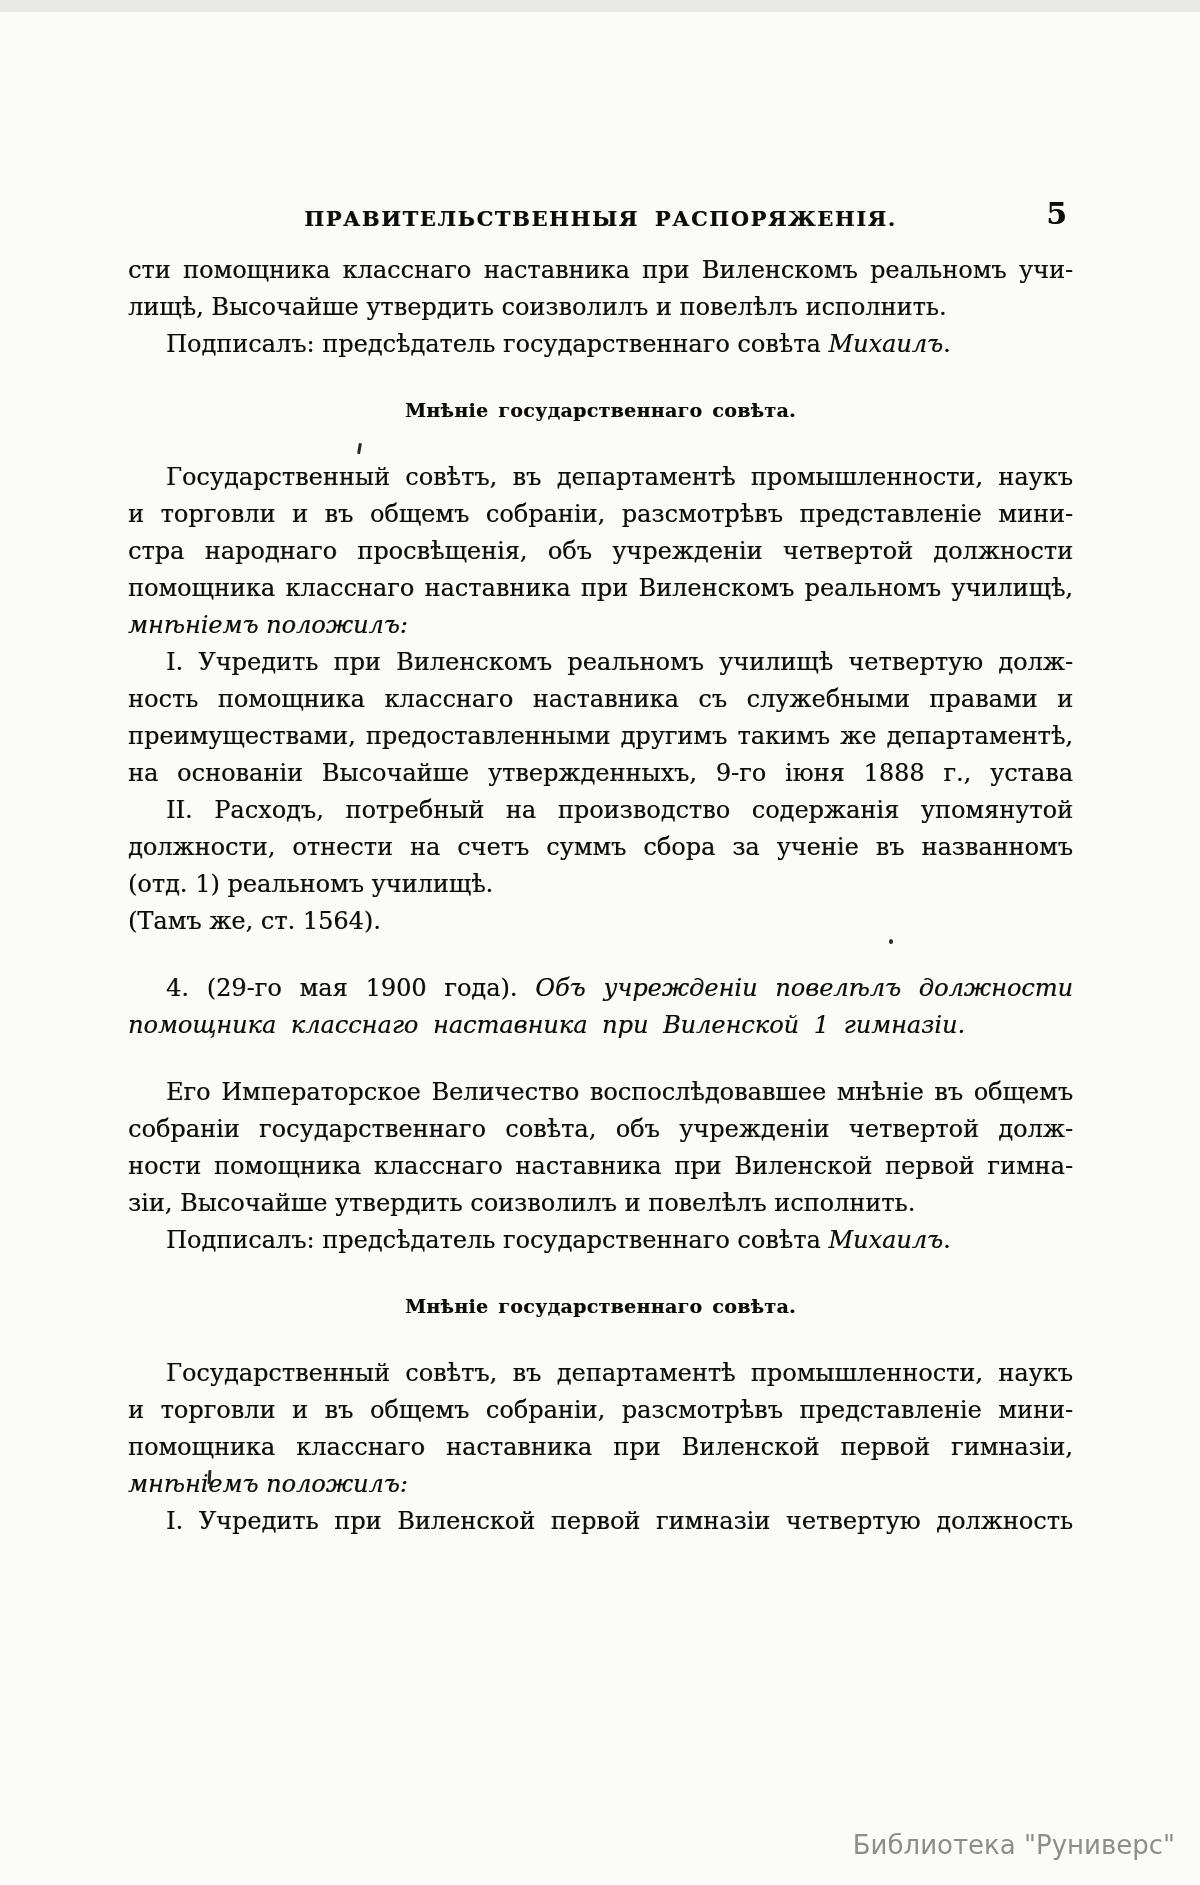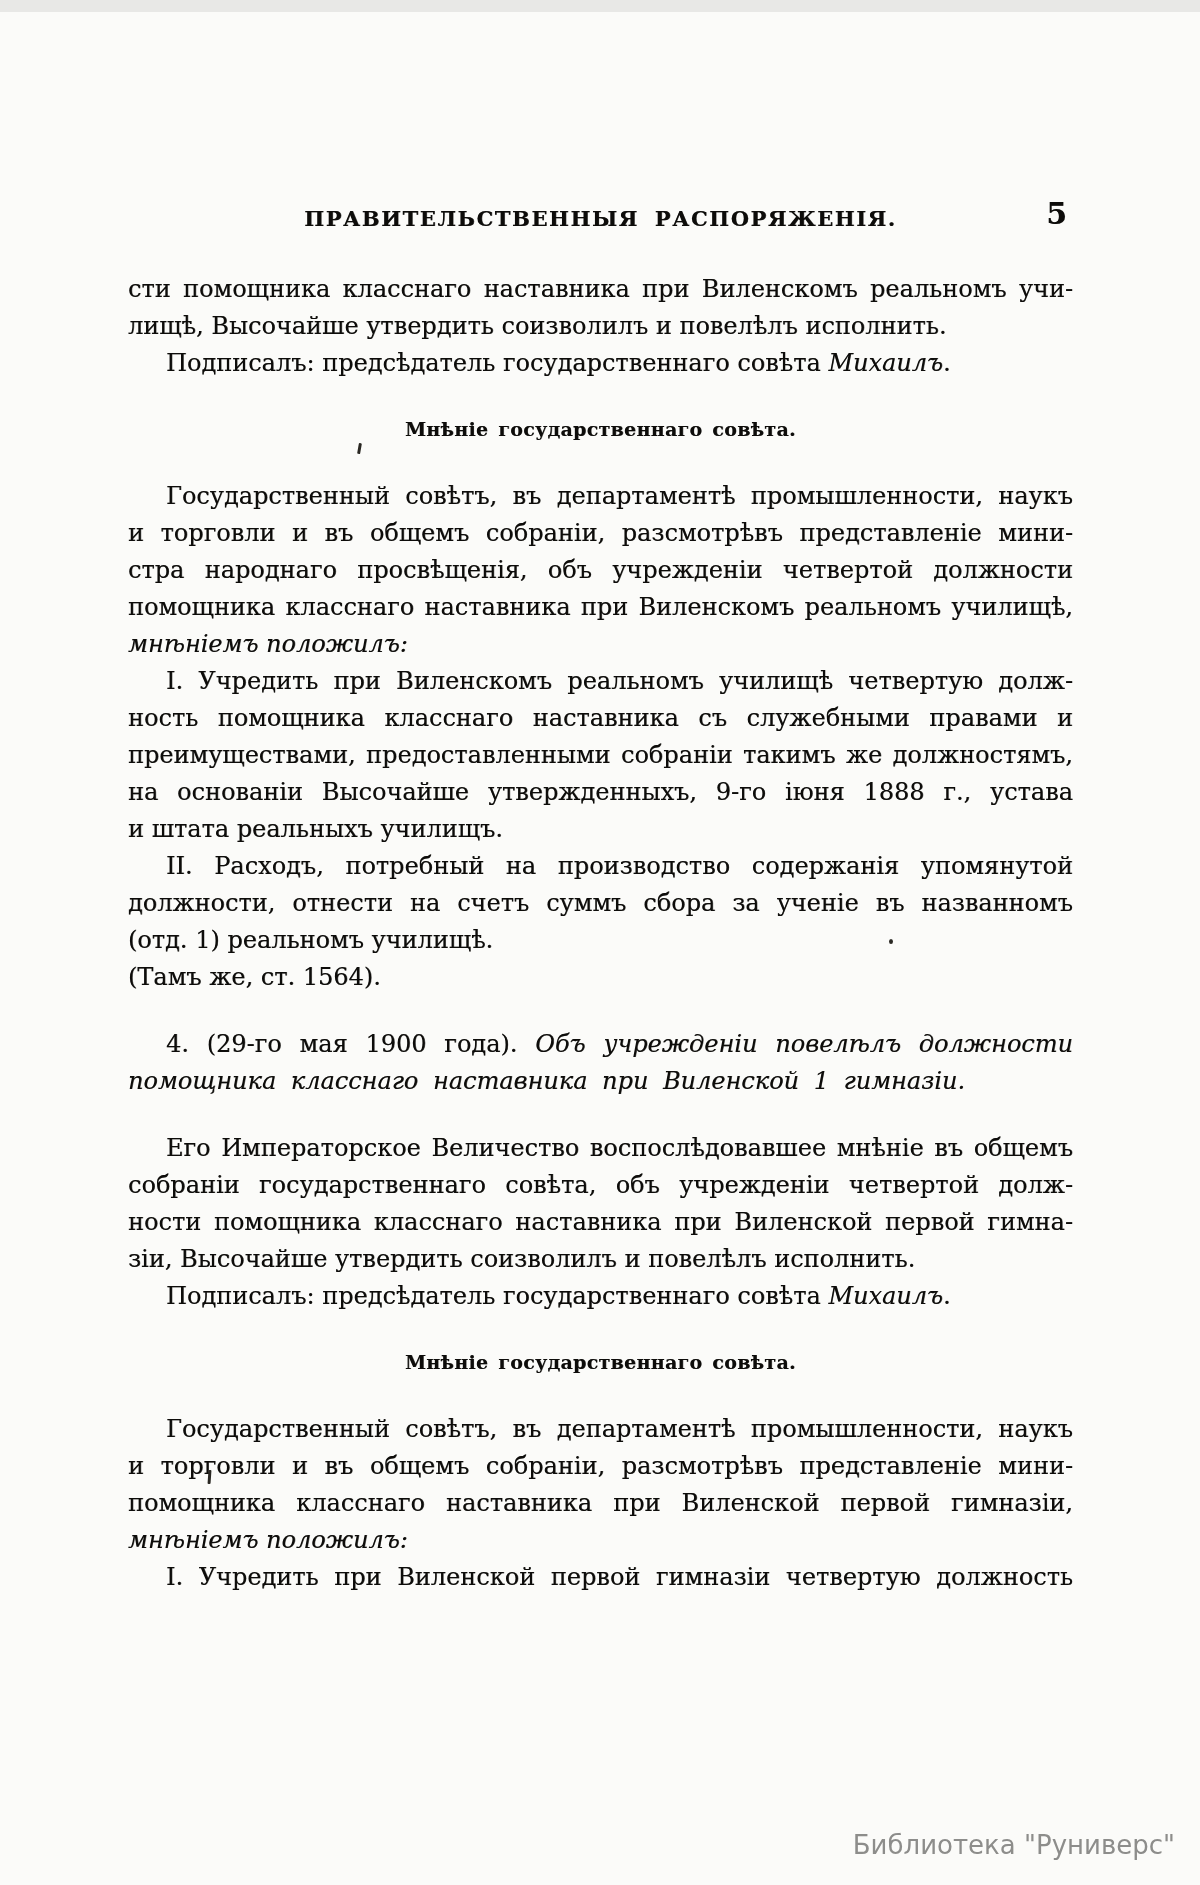--- a/index.html
+++ b/index.html
@@ -25,21 +25,21 @@
     letter-spacing:1.6px;word-spacing:7px;
     text-shadow:0.4px 0.3px 0.2px rgba(13,12,10,0.6);
   }
   .page-num{
     position:absolute;right:6px;top:-9px;
     font-weight:bold;font-size:30px;line-height:1;
     text-shadow:0.4px 0.3px 0.2px rgba(13,12,10,0.6);
   }
   
   .doc-body{
-    position:absolute;left:128px;top:259px;width:945px;
+    position:absolute;left:128px;top:240px;width:945px;
     font-size:24px;line-height:37px;
     text-shadow:0.4px 0.3px 0.25px rgba(13,12,10,0.55);
   }
   .line{white-space:nowrap;text-align:justify;text-justify:inter-word;}
   .line.justify{text-align-last:justify;}
   .line.left{text-align:center;text-align-last:left;}
   .line.first{padding-left:38px;}
   .line.loose{word-spacing:7px;}
   .para{margin:0;}
   .para.gap{margin-top:30px;}
@@ -88,23 +88,22 @@
       <div class="para">
         <div class="line justify first"><span>Государственный совѣтъ, въ департаментѣ промышленности, наукъ</span></div>
         <div class="line justify"><span>и торговли и въ общемъ собраніи, разсмотрѣвъ представленіе мини-</span></div>
         <div class="line justify"><span>стра народнаго просвѣщенія, объ учрежденіи четвертой должности</span></div>
         <div class="line justify"><span>помощника класснаго наставника при Виленскомъ реальномъ училищѣ,</span></div>
         <div class="line left"><span class="it">мнѣніемъ положилъ:</span></div>
       </div>
       <div class="para">
         <div class="line justify first"><span>I. Учредить при Виленскомъ реальномъ училищѣ четвертую долж-</span></div>
         <div class="line justify"><span>ность помощника класснаго наставника съ служебными правами и</span></div>
-        <div class="line justify"><span>преимуществами, предоставленными собраніи такимъ же должностямъ,</span></div>
+        <div class="line justify"><span>преимуществами, предоставленными другимъ такимъ же департаментѣ,</span></div>
         <div class="line justify"><span>на основаніи Высочайше утвержденныхъ, 9-го іюня 1888 г., устава</span></div>
-        <div class="line left"><span>и штата реальныхъ училищъ.</span></div>
       </div>
       <div class="para">
         <div class="line justify first"><span>II. Расходъ, потребный на производство содержанія упомянутой</span></div>
         <div class="line justify"><span>должности, отнести на счетъ суммъ сбора за ученіе въ названномъ</span></div>
         <div class="line left"><span>(отд. 1) реальномъ училищѣ.</span></div>
       </div>
       <div class="citation">(Тамъ же, ст. 1564).</div>
       <div class="para gap">
         <div class="line justify first"><span>4. (29-го мая 1900 года). </span><span class="it">Объ учрежденіи повелѣлъ должности</span></div>
         <div class="line left loose"><span class="it">помощника класснаго наставника при Виленской 1 гимназіи.</span></div>

